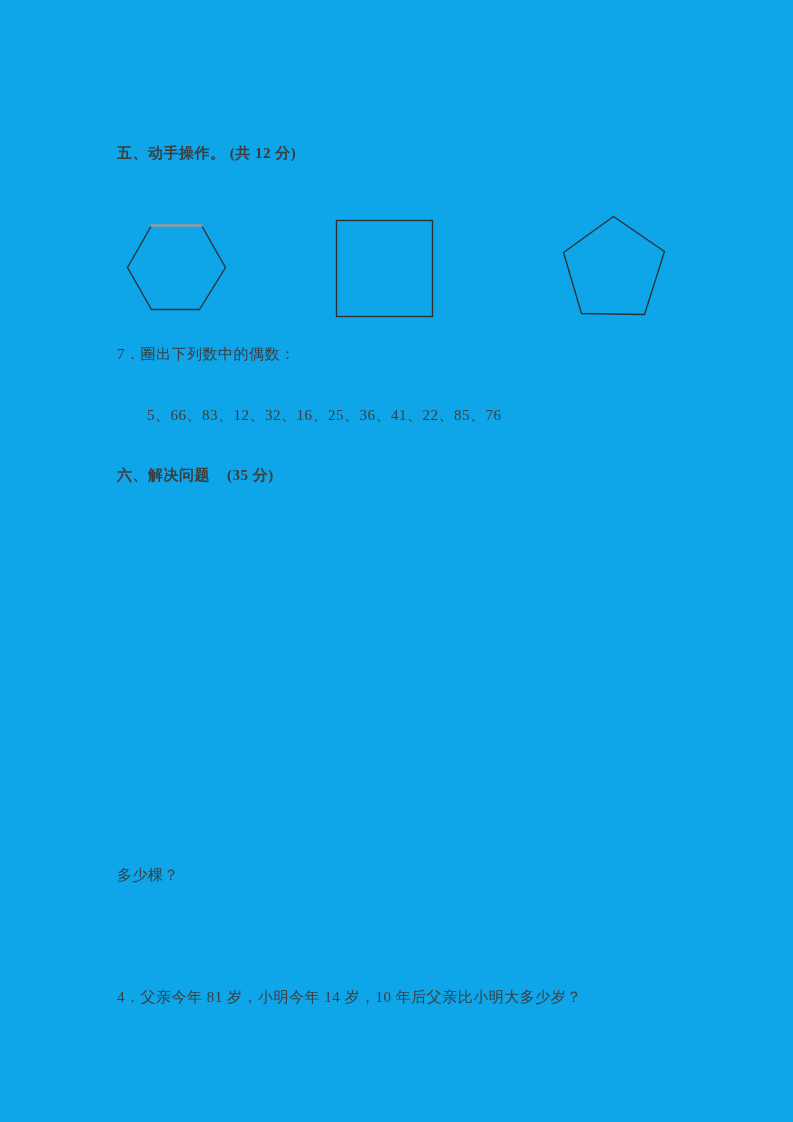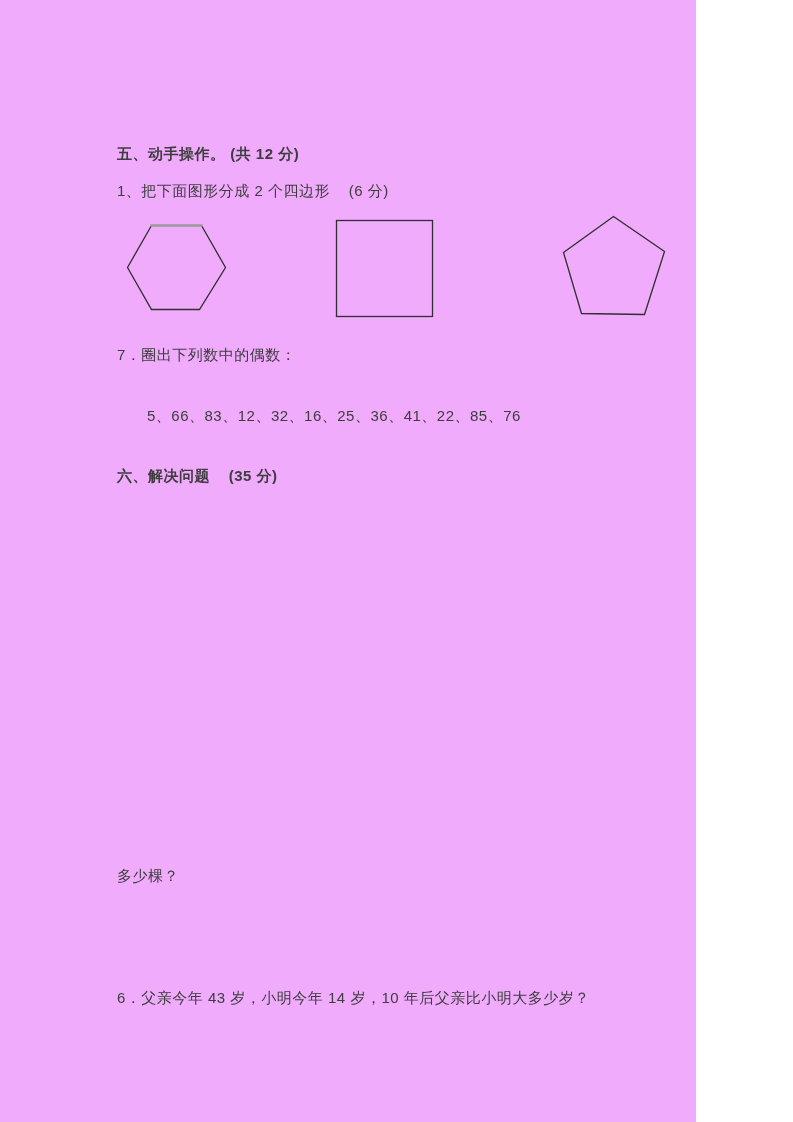--- a/index.html
+++ b/index.html
@@ -2,24 +2,24 @@
 <html><head>
 <meta charset="utf-8">
 <style>
   html, body {
     margin: 0;
     padding: 0;
     background: #ffffff;
   }
   .page {
     position: relative;
-    width: 696px;
+    width: 793px;
     height: 1122px;
-    background: #f0abfc;
-    font-family: Liberation Sans, sans-serif;
+    background: #0ea5e9;
+    font-family: Liberation Serif, serif;
     color: #3d3d3d;
     overflow: hidden;
   }
   .line {
     position: absolute;
     font-size: 15px;
     line-height: 17px;
     letter-spacing: 0.5px;
     white-space: pre;
   }
@@ -33,21 +33,20 @@
     fill: none;
   }
 </style>
 </head>
 <body>
 
 <div class="page">
 
   <div class="line heading" style="left:117px; top:145px;">五、动手操作。 (共 12 分)</div>
 
-  <div class="line" style="left:117px; top:182px;">1、把下面图形分成 2 个四边形    (6 分)</div>
 
   <div>
     <svg class="shape-svg" style="left:126px; top:223px;" width="101" height="89" viewBox="0 0 101 89">
       <path d="M 75.5 2.5 L 99.5 44.5 L 73.5 86.5 L 25.5 86.5 L 1.5 44.5 L 25.5 2.5" stroke="#2f2f2f" stroke-width="1.3"></path>
       <line x1="24.5" y1="2.5" x2="76.5" y2="2.5" stroke="#9a9a9a" stroke-width="2.4"></line>
     </svg>
 
     <svg class="shape-svg" style="left:335px; top:219px;" width="99" height="99" viewBox="0 0 99 99">
       <rect x="1.5" y="1.5" width="96" height="96" stroke="#2f2f2f" stroke-width="1.3"></rect>
     </svg>
@@ -61,15 +60,15 @@
 
   <div class="line" style="left:133px; top:407px;margin-left:14px;">5、66、83、12、32、16、25、36、41、22、85、76</div>
 
   <div class="line heading" style="left:117px; top:467px;text-align:right;">六、解决问题    (35 分)</div>
 
 
 
 
   <div class="line" style="left:117px; top:867px;">多少棵？</div>
 
-  <div class="line" style="left:117px; top:989px;">6．父亲今年 43 岁，小明今年 14 岁，10 年后父亲比小明大多少岁？</div>
+  <div class="line" style="left:117px; top:989px;">4．父亲今年 81 岁，小明今年 14 岁，10 年后父亲比小明大多少岁？</div>
 
 </div>
 
 </body></html>

